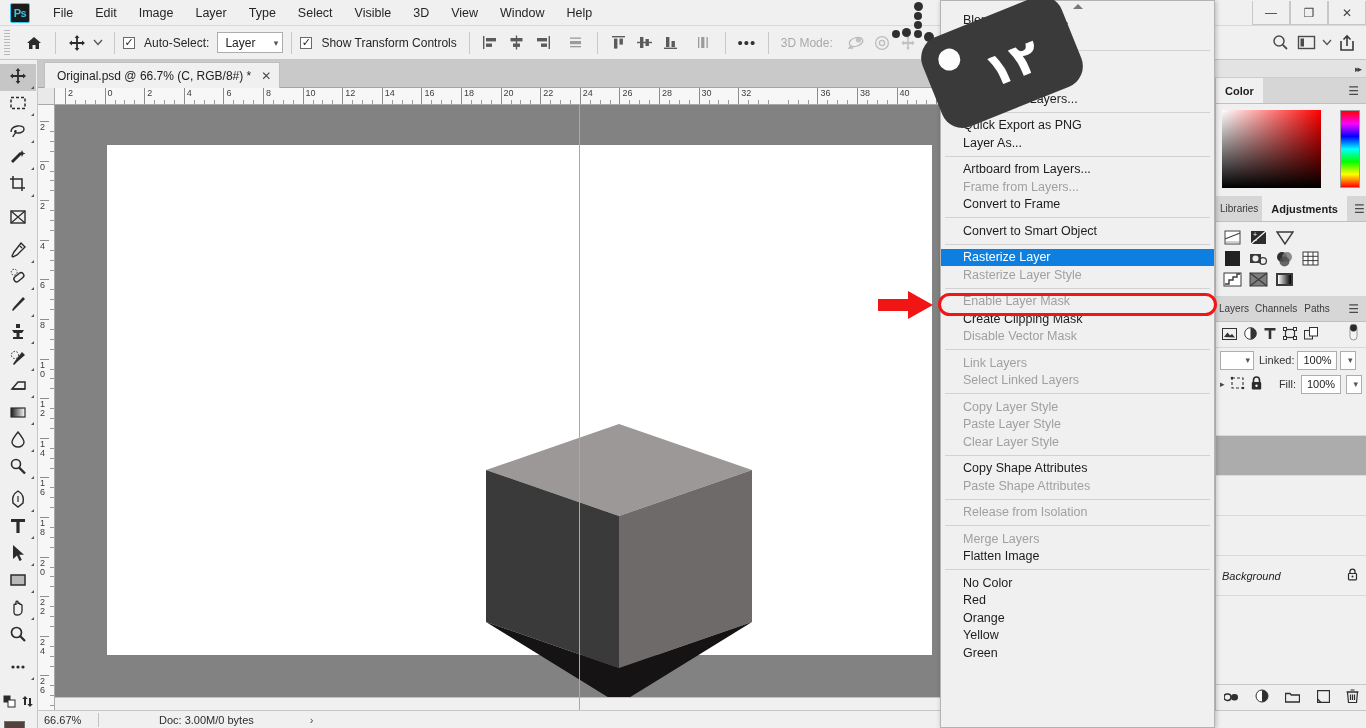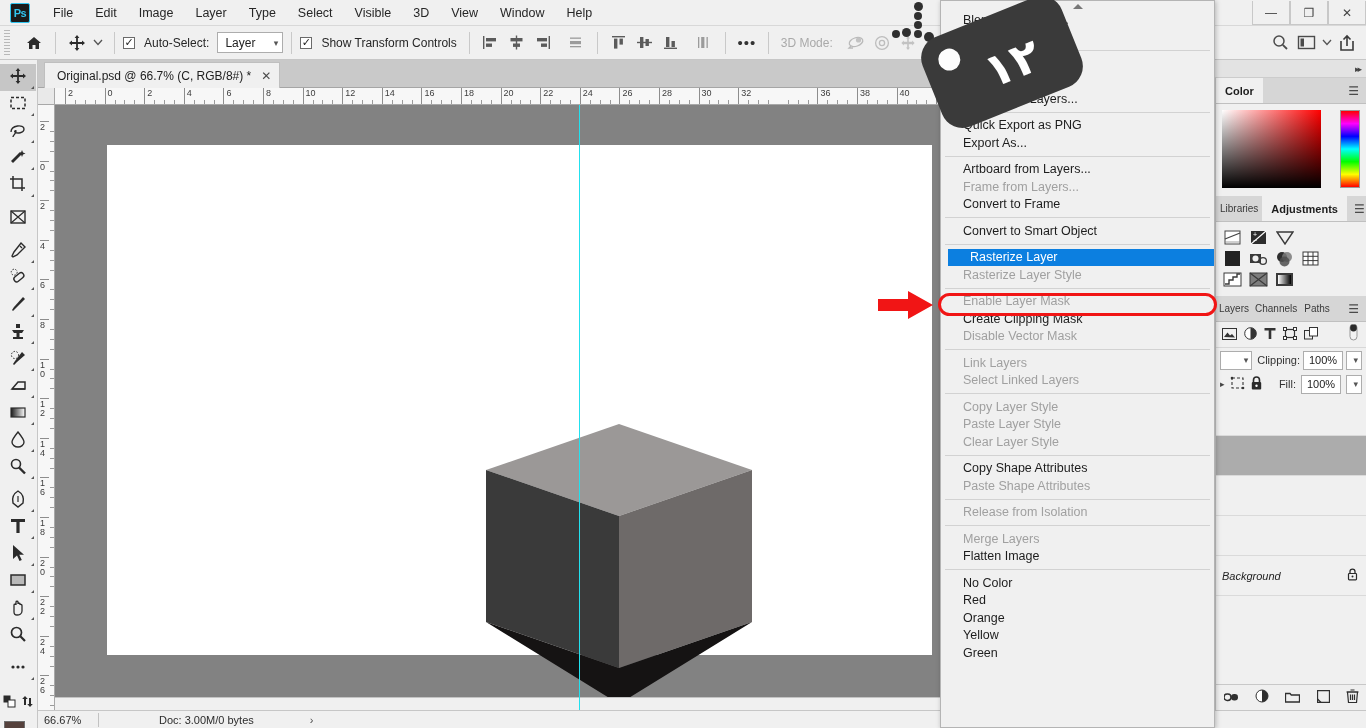--- a/index.html
+++ b/index.html
@@ -185,21 +185,21 @@
     position:absolute; left:940px; top:0px; width:275px; height:728px;
     background:#f0f0f0; border:1px solid #b4b4b4; box-shadow:1px 1px 5px rgba(0,0,0,.25);
     z-index:40; overflow:hidden; padding-top:10px;
   }
   .ctx-scrollup { height:10px; display:flex;align-items:center;justify-content:center;
      position:absolute;top:0;left:0;width:273px; }
   .ctx-scrollup .tri{width:0;height:0;border-left:5px solid transparent;border-right:5px solid transparent;border-bottom:5px solid #777;}
   .ctx-item { height:17.5px; display:flex; align-items:center; padding-left:22px;
      font-size:12.5px; color:#1d1d1d; white-space:nowrap; }
   .ctx-item.disabled { color:#a0a0a0; }
-  .ctx-item.highlight { background:#0c7fe0; color:#fff;margin-left:7px; }
+  .ctx-item.highlight { background:#0c7fe0; color:#fff; }
   .ctx-sep { height:1px; background:#d2d2d2; margin:4px 4px 4px 4px; }
   .ctx-highlight-ring {
     position:absolute; left:938px; top:293px; width:279px; height:23px;
     border:3px solid #f11515; border-radius:12px; z-index:60; pointer-events:none;
   }
   .red-arrow { position:absolute; left:878px; top:290px; z-index:60; }
 
   
   .badge {
     position:absolute; left:927px; top:14px; width:150px; height:96px;
@@ -909,21 +909,21 @@
             <rect x="3" y="0" width="7" height="16" rx="3.5" fill="#f3f3f3" stroke="#999"></rect>
             <circle cx="6.5" cy="4" r="3.4" fill="#2a2a2a"></circle>
           </svg>
       </span>
     </div>
 
     <div class="lyr-blendrow">
       <div class="lyr-minicombo" style="width:34px;">
         <span class="caret">▾</span>
       </div>
-      <span style="margin-left:2px;">Clipping:</span>
+      <span style="margin-left:2px;">Linked:</span>
       <div class="numbox">100%</div>
       <div class="lyr-minicombo" style="width:16px;">
         <span class="caret">▾</span>
       </div>
     </div>
 
     <div class="lyr-blendrow" style="gap:5px;">
       <span style="font-size:9px;color:#444;">▸</span>
       <span>
         <svg width="15" height="14" viewBox="0 0 15 14">
@@ -1008,21 +1008,21 @@
       </div>
     <div id="ctx-body">
         <div class="ctx-item">Blending Options...</div>
         <div class="ctx-item disabled">Edit Adjustment...</div>
         <div class="ctx-sep"></div>
         <div class="ctx-item">Duplicate Layers...</div>
         <div class="ctx-item">Delete Layers</div>
         <div class="ctx-item">Group from Layers...</div>
         <div class="ctx-sep"></div>
         <div class="ctx-item">Quick Export as PNG</div>
-        <div class="ctx-item">Export As...</div>
+        <div class="ctx-item">Layer As...</div>
         <div class="ctx-sep"></div>
         <div class="ctx-item">Artboard from Layers...</div>
         <div class="ctx-item disabled">Frame from Layers...</div>
         <div class="ctx-item">Convert to Frame</div>
         <div class="ctx-sep"></div>
         <div class="ctx-item">Convert to Smart Object</div>
         <div class="ctx-sep"></div>
         <div class="ctx-item highlight">Rasterize Layer</div>
         <div class="ctx-item disabled">Rasterize Layer Style</div>
         <div class="ctx-sep"></div>

